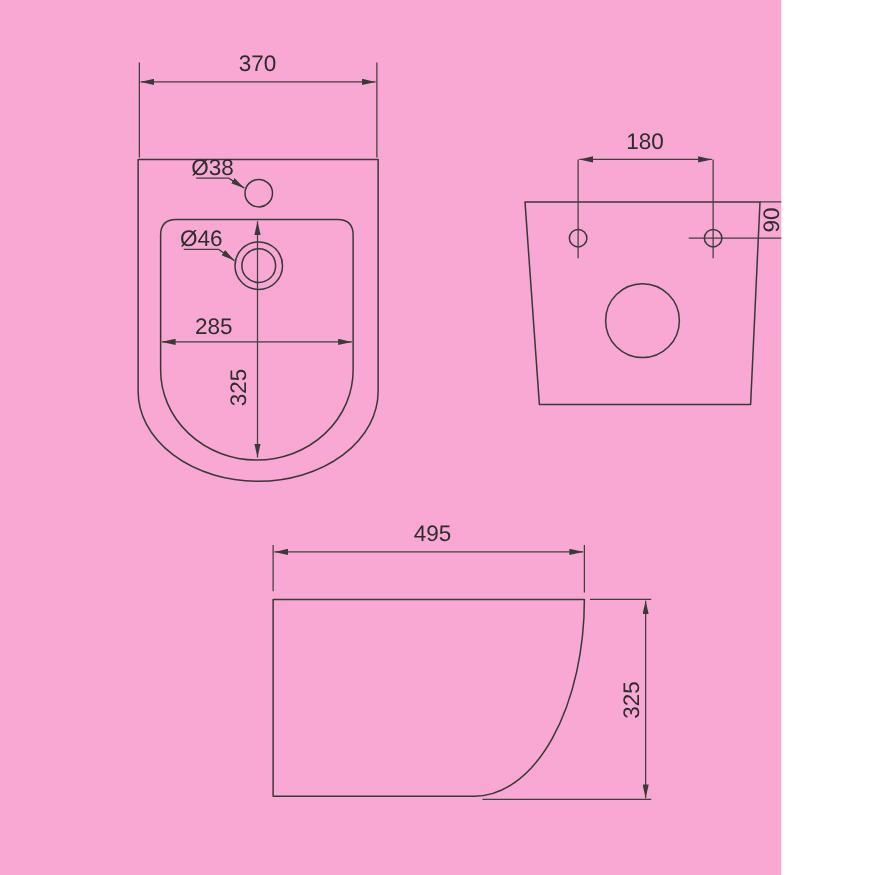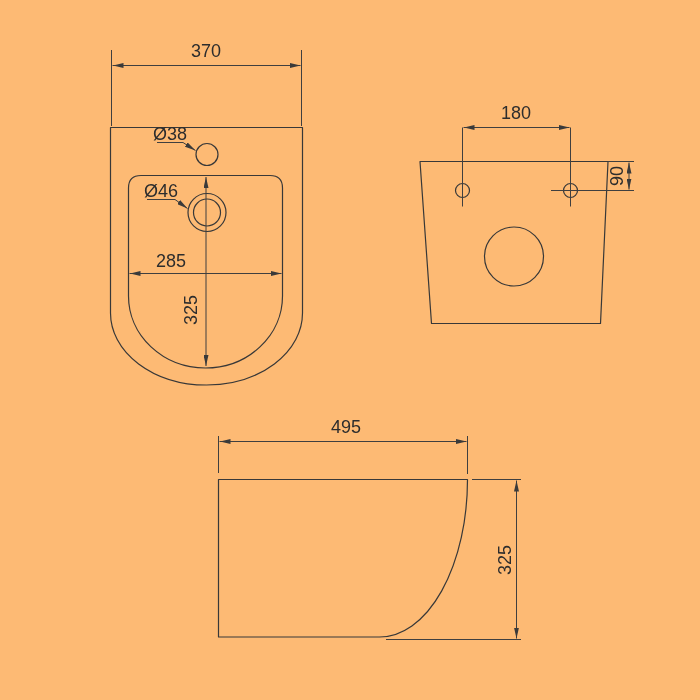--- a/index.html
+++ b/index.html
@@ -2,23 +2,23 @@
 <html><head>
 <meta charset="utf-8">
 <style>
   html, body {
     margin: 0;
     padding: 0;
     background: #ffffff;
   }
   .canvas {
     position: relative;
-    width: 700px;
+    width: 625px;
     height: 700px;
-    background: #fdba74;
+    background: #f9a8d4;
     overflow: hidden;
   }
   svg { display: block; }
   .outline {
     fill: none;
     stroke: #383838;
     stroke-width: 1.2;
     stroke-linejoin: round;
     stroke-linecap: butt;
   }

